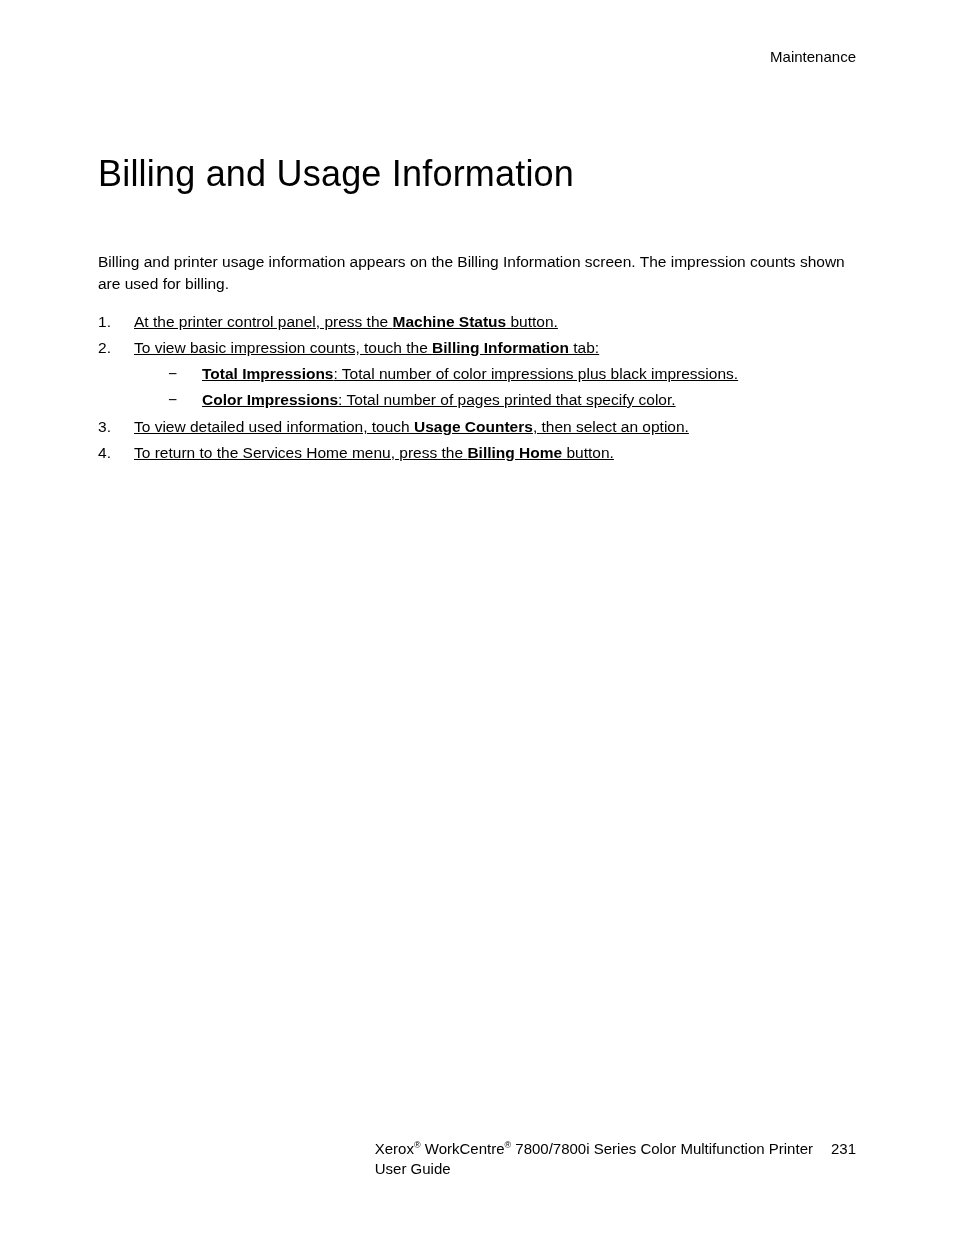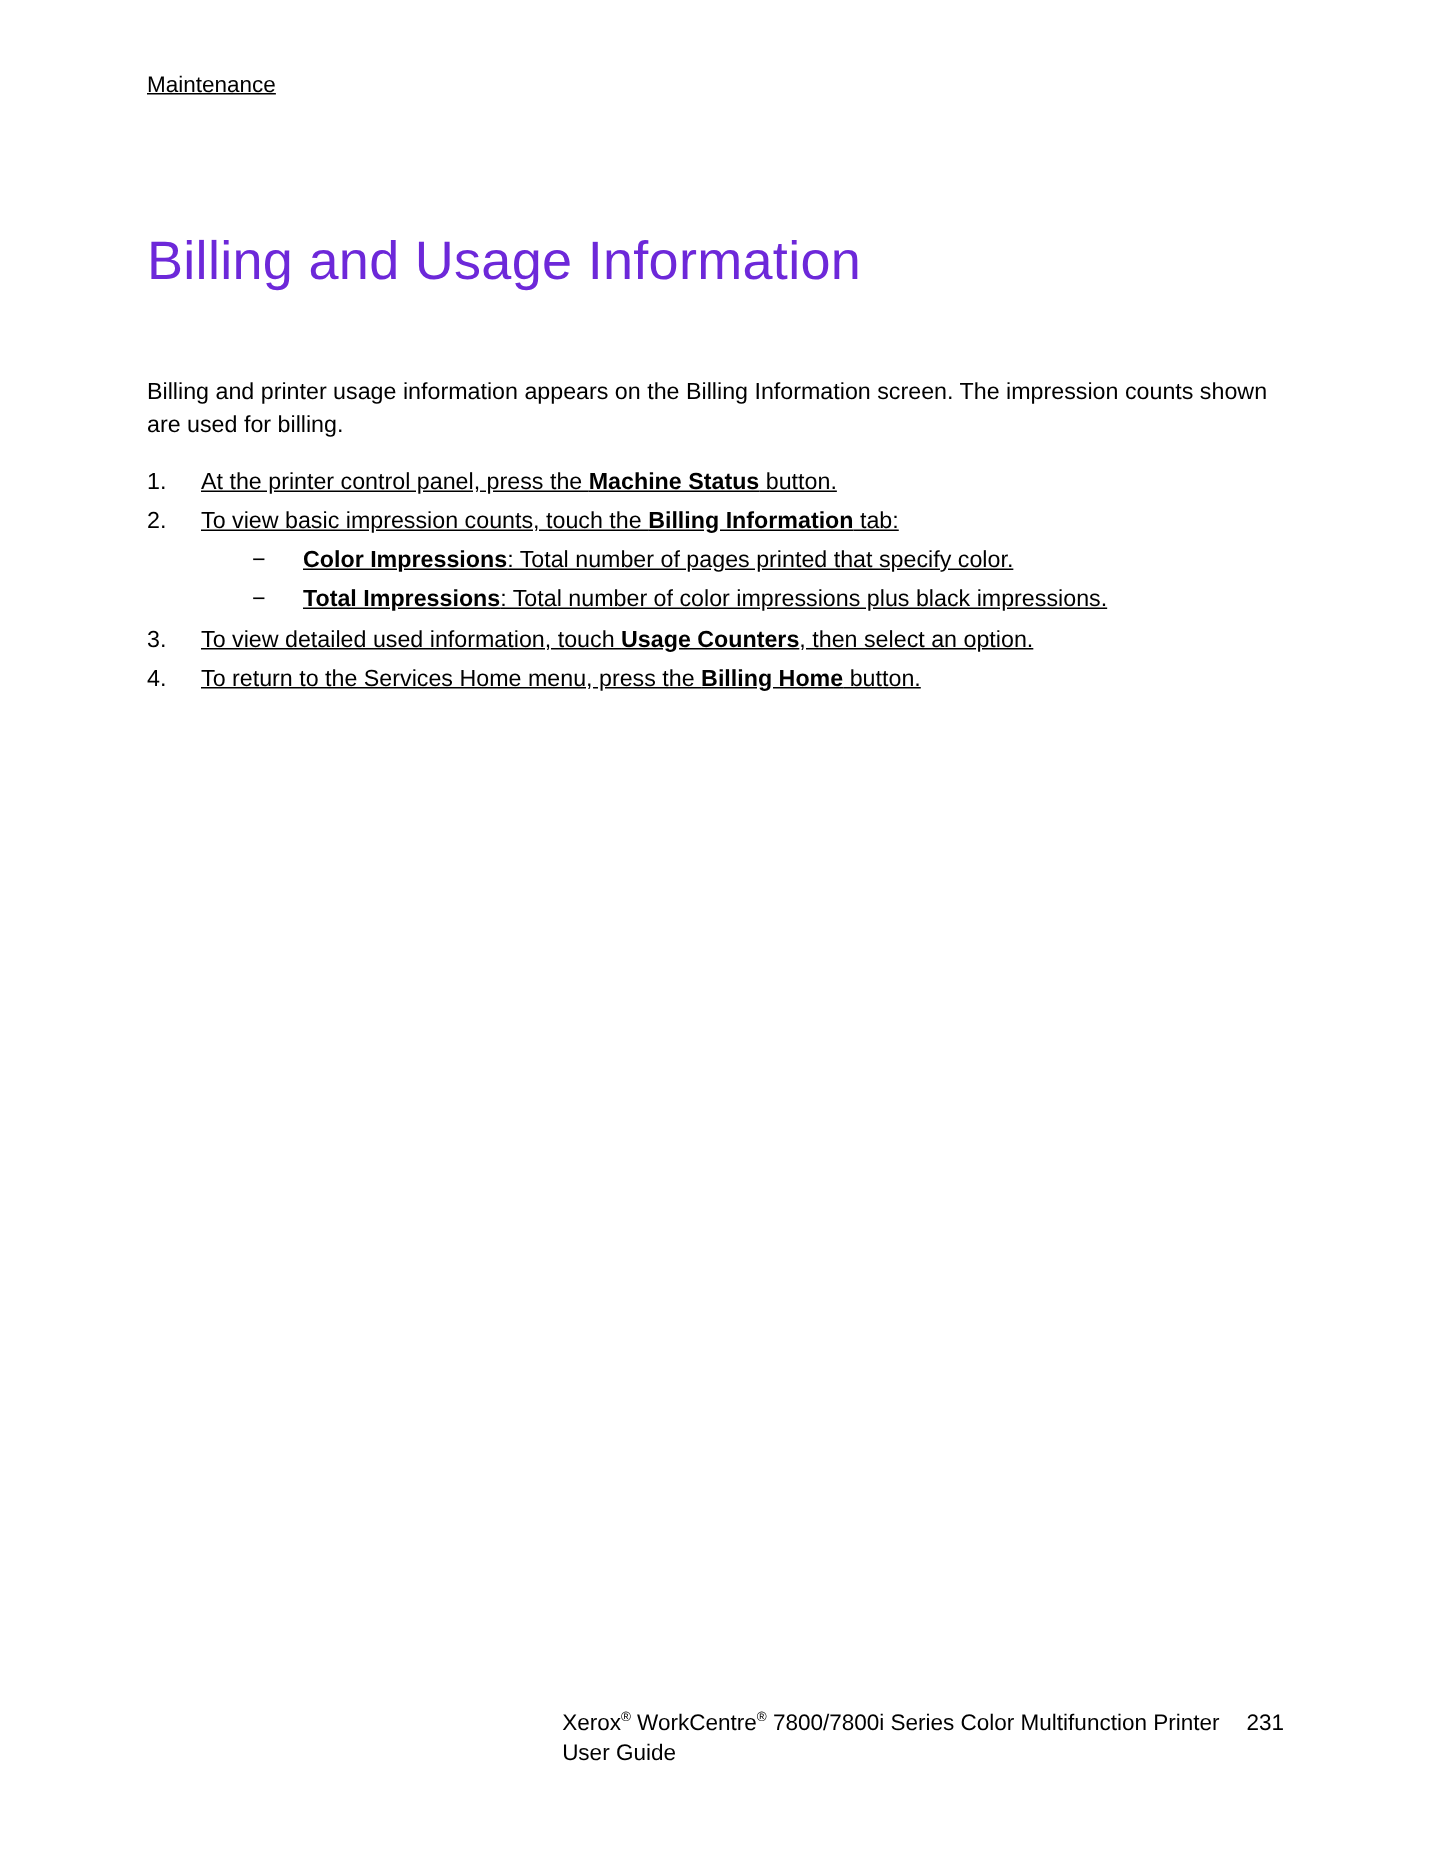--- a/index.html
+++ b/index.html
@@ -11,29 +11,28 @@
     color: #000;
     position: relative;
   }
   .page {
     position: relative;
     width: 100%;
     height: 100%;
     padding: 48px 98px 0 98px;
   }
   .header-label {
-    text-align: left;
+    text-align: right;
     font-size: 15px;
     color: #000;
     margin-bottom: 88px;
-    text-decoration: underline;
   }
   .title {
     font-size: 36px;
-    color: #6d28d9;
+    color: #000000;
     font-weight: 400;
     margin-bottom: 56px;
     letter-spacing: 0.2px;
   }
   .intro {
     font-size: 15.5px;
     line-height: 1.45;
     margin-bottom: 14px;
   }
   .lead {
@@ -100,22 +99,22 @@
   <p class="intro">Billing and printer usage information appears on the Billing Information screen. The impression counts shown are used for billing.</p>
 
 
   <ol class="steps">
     <li>
       <span>At the printer control panel, press the </span><span class="b">Machine Status</span><span> button.</span>
     </li>
     <li>
       <span>To view basic impression counts, touch the </span><span class="b">Billing Information</span><span> tab:</span>
       <ul class="sub">
+        <li><span class="b">Total Impressions</span><span>: Total number of color impressions plus black impressions.</span></li>
         <li><span class="b">Color Impressions</span><span>: Total number of pages printed that specify color.</span></li>
-        <li><span class="b">Total Impressions</span><span>: Total number of color impressions plus black impressions.</span></li>
       </ul>
     </li>
     <li>
       <span>To view detailed used information, touch </span><span class="b">Usage Counters</span><span>, then select an option.</span>
     </li>
     <li>
       <span>To return to the Services Home menu, press the </span><span class="b">Billing Home</span><span> button.</span>
     </li>
   </ol>
 

